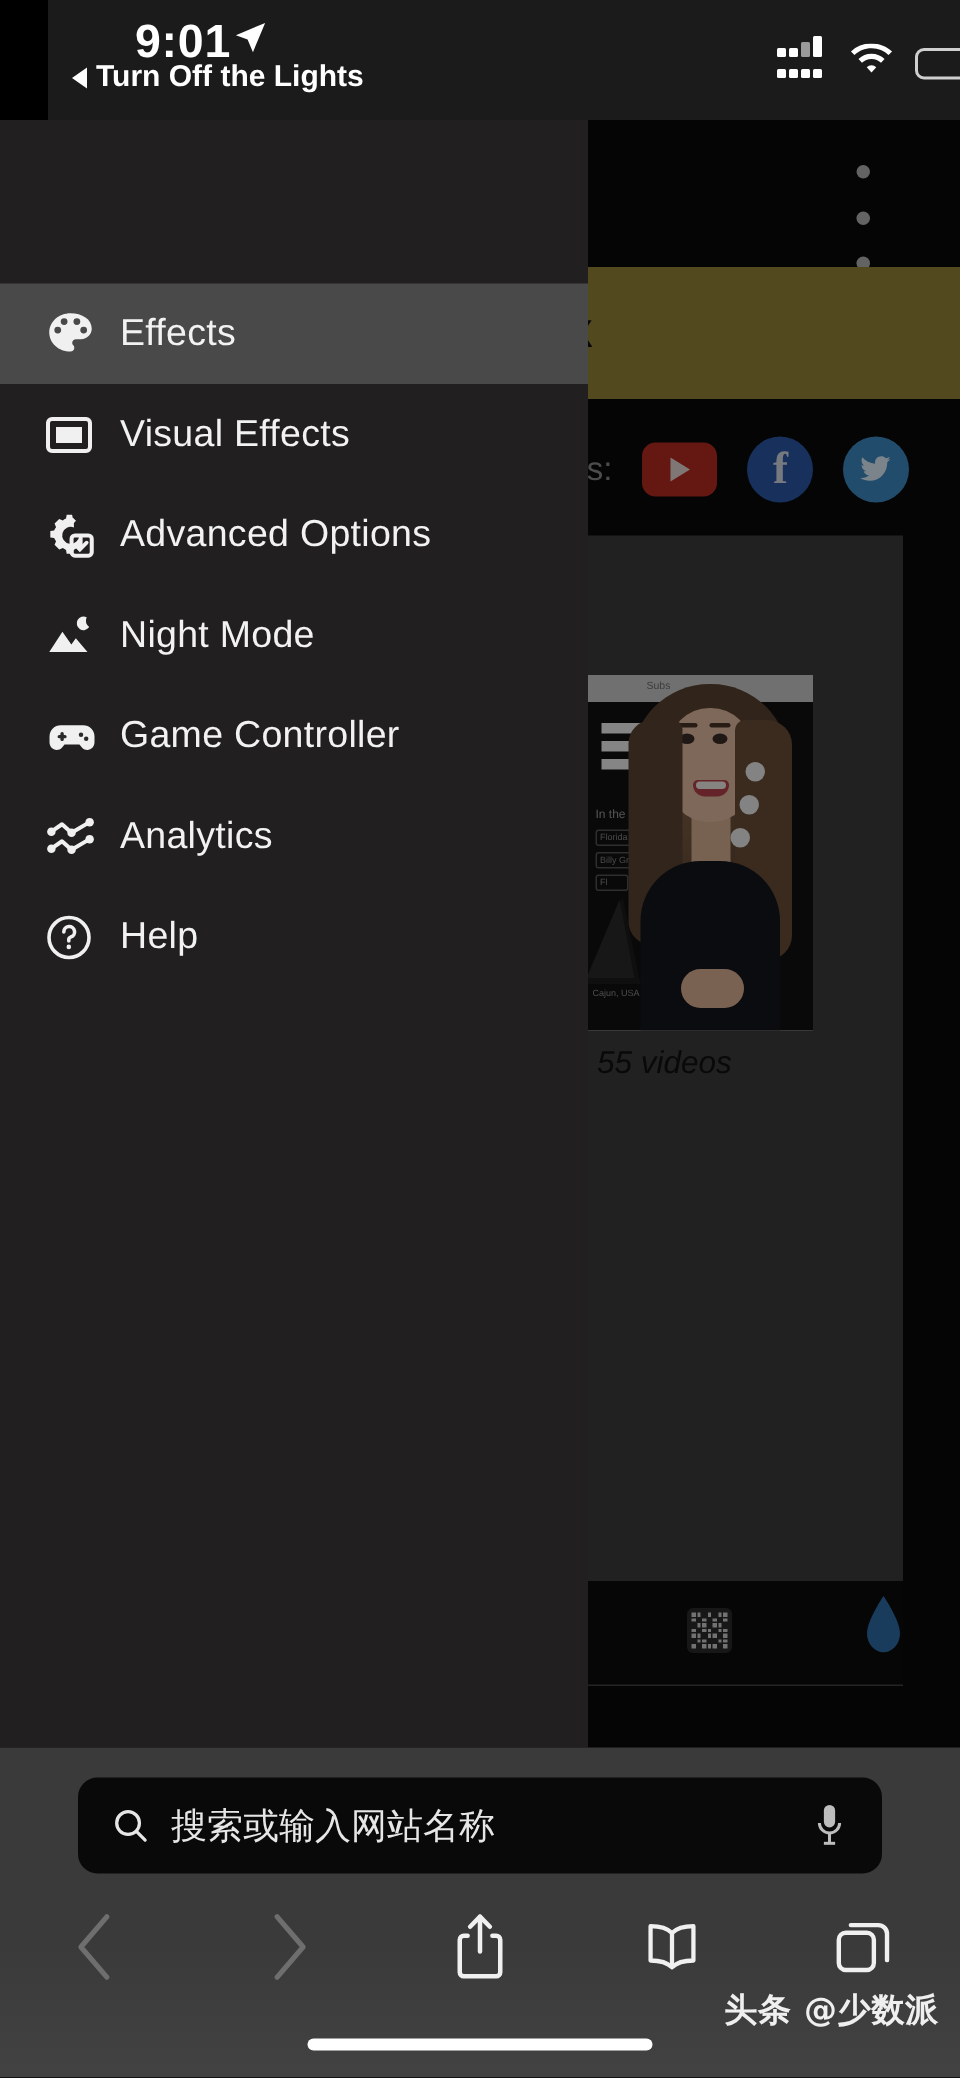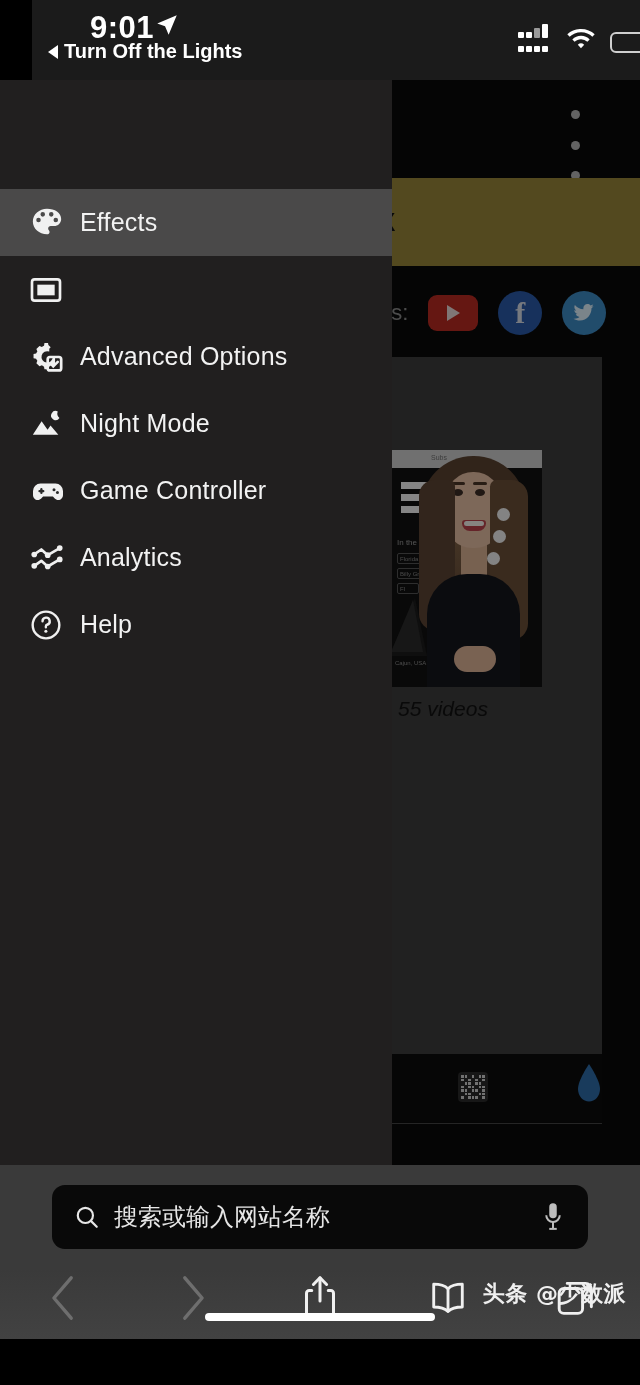--- a/index.html
+++ b/index.html
@@ -221,21 +221,21 @@
   .mi .lbl{
     font-size:25px; color:#f2f2f2; letter-spacing:.2px; white-space:nowrap;
   }
   #menu-list{ position:absolute; left:0; top:109px; width:392px; }
   .mi + .mi{ margin-top:0; }
   .mi{ margin-bottom:0; }
   #menu-list .mi:not(.active){ height:67px; }
 
   
   #safari{
-    position:absolute; left:0; top:1165px; width:640px; height:174px;
+    position:absolute; left:0; top:1165px; width:640px; height:220px;
     background:linear-gradient(180deg,#3a3a3a 0%,#3a3a3a 60%,#424242 100%);
     z-index:70;
   }
   #urlbar{
     position:absolute; left:52px; top:20px; width:536px; height:64px;
     background:#090909; border-radius:13px; display:flex; align-items:center;
   }
   #urlbar .s-ico{ margin-left:22px; width:26px; height:26px; }
   #urlbar .ph{ margin-left:14px; font-size:24px; color:#e6e6e6; }
   #urlbar .mic{ position:absolute; right:26px; width:18px; height:30px; }
@@ -408,20 +408,21 @@
         <span class="lbl">Effects</span>
       </div>
 
       <div class="mi">
         <span class="ico">
           <svg width="32" height="32" viewBox="0 0 24 24">
               <rect x="1.5" y="4" width="21" height="16" rx="2" fill="none" stroke="#f0f0f0" stroke-width="2"></rect>
               <rect x="5.5" y="8" width="13" height="8" fill="#f0f0f0"></rect>
             </svg>
         </span>
+        <span class="lbl">Visual Effects</span>
       </div>
 
       <div class="mi">
         <span class="ico">
           <svg width="34" height="34" viewBox="0 0 24 24">
             <path fill="#f0f0f0" d="M10.2 2.2 9.9 4a6 6 0 0 0-1.5.9L6.7 4.2 4.5 6.4l.7 1.7a6 6 0 0 0-.9 1.5l-1.8.3v3l1.8.3c.2.5.5 1 .9 1.5l-.7 1.7 2.2 2.2 1.7-.7c.5.4 1 .6 1.5.9l.3 1.8h3l.3-1.8c.5-.2 1-.5 1.5-.9l1.7.7 1-1V12h-1.6a4 4 0 1 1-2.5-3.8V6.1l1-1-1.8-1.8-1.6.7A6 6 0 0 0 13 3.2l-.3-1z"></path>
             <rect x="12.5" y="12" width="9.5" height="9.5" rx="1.6" fill="none" stroke="#f0f0f0" stroke-width="1.9"></rect>
             <path d="M14.8 16.9l1.6 1.7 3.2-3.2" fill="none" stroke="#f0f0f0" stroke-width="1.8" stroke-linecap="round"></path>
           </svg>
         </span>

